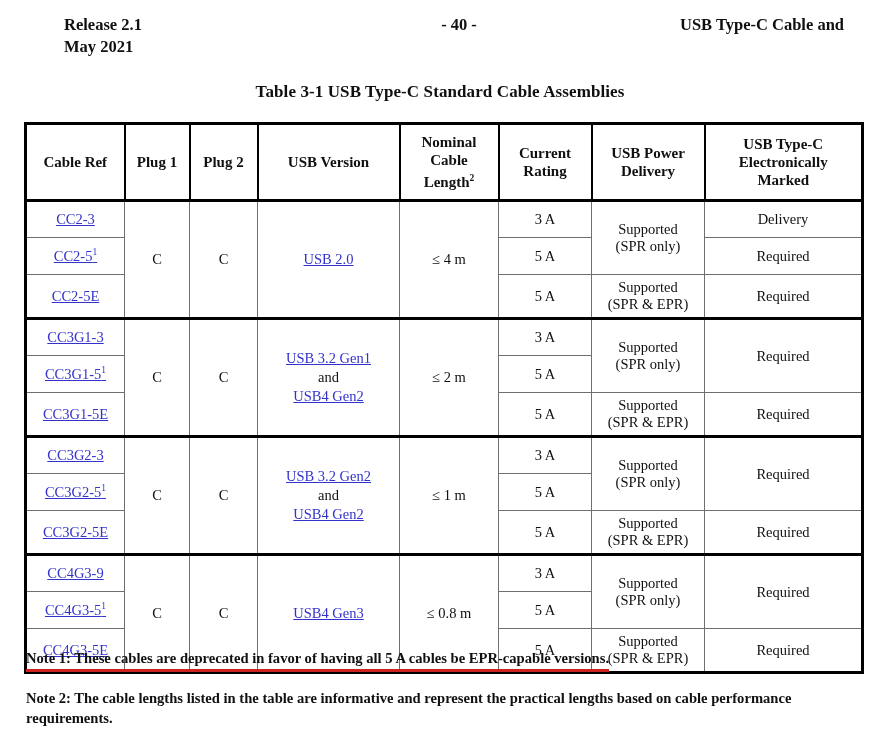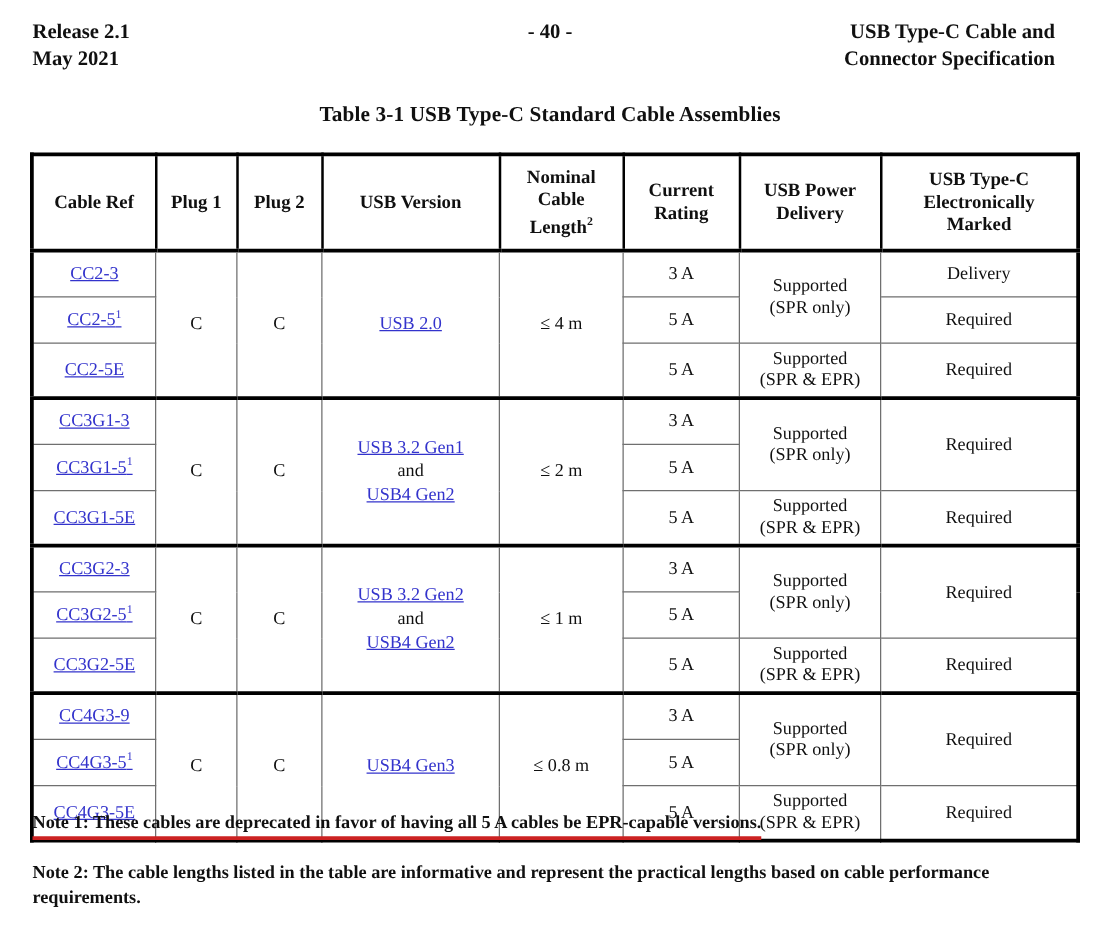--- a/index.html
+++ b/index.html
@@ -22,20 +22,21 @@
     top: 14px;
     left: 26px;
     right: 26px;
     height: 46px;
   }
   .head-left, .head-center, .head-right {
     position: absolute;
     font-weight: bold;
     font-size: 16.5px;
     line-height: 22px;
+    margin-left: 38px;
   }
   .head-left { left: 0; top: 0; text-align: left; }
   .head-center { left: 0; right: 0; top: 0; text-align: center; }
   .head-right { right: 10px; top: 0; text-align: right; }
   .head-line { display: block; white-space: nowrap; }
 
   
   .table-caption {
     position: absolute;
     top: 82px;
@@ -130,21 +131,20 @@
 <div class="page-head">
   <div class="head-left">
     <span class="head-line">Release 2.1</span>
     <span class="head-line">May 2021</span>
   </div>
   <div class="head-center">
     <span class="head-line">- 40 -</span>
   </div>
   <div class="head-right">
     <span class="head-line">USB Type-C Cable and</span>
-    <span class="head-line">Connector Specification</span>
   </div>
 </div>
 
 <div class="table-caption">Table 3-1  USB Type-C Standard Cable Assemblies</div>
 
 <div class="tbl-wrap">
 <table class="spec">
   <colgroup>
     <col style="width:99px">
     <col style="width:65px">

